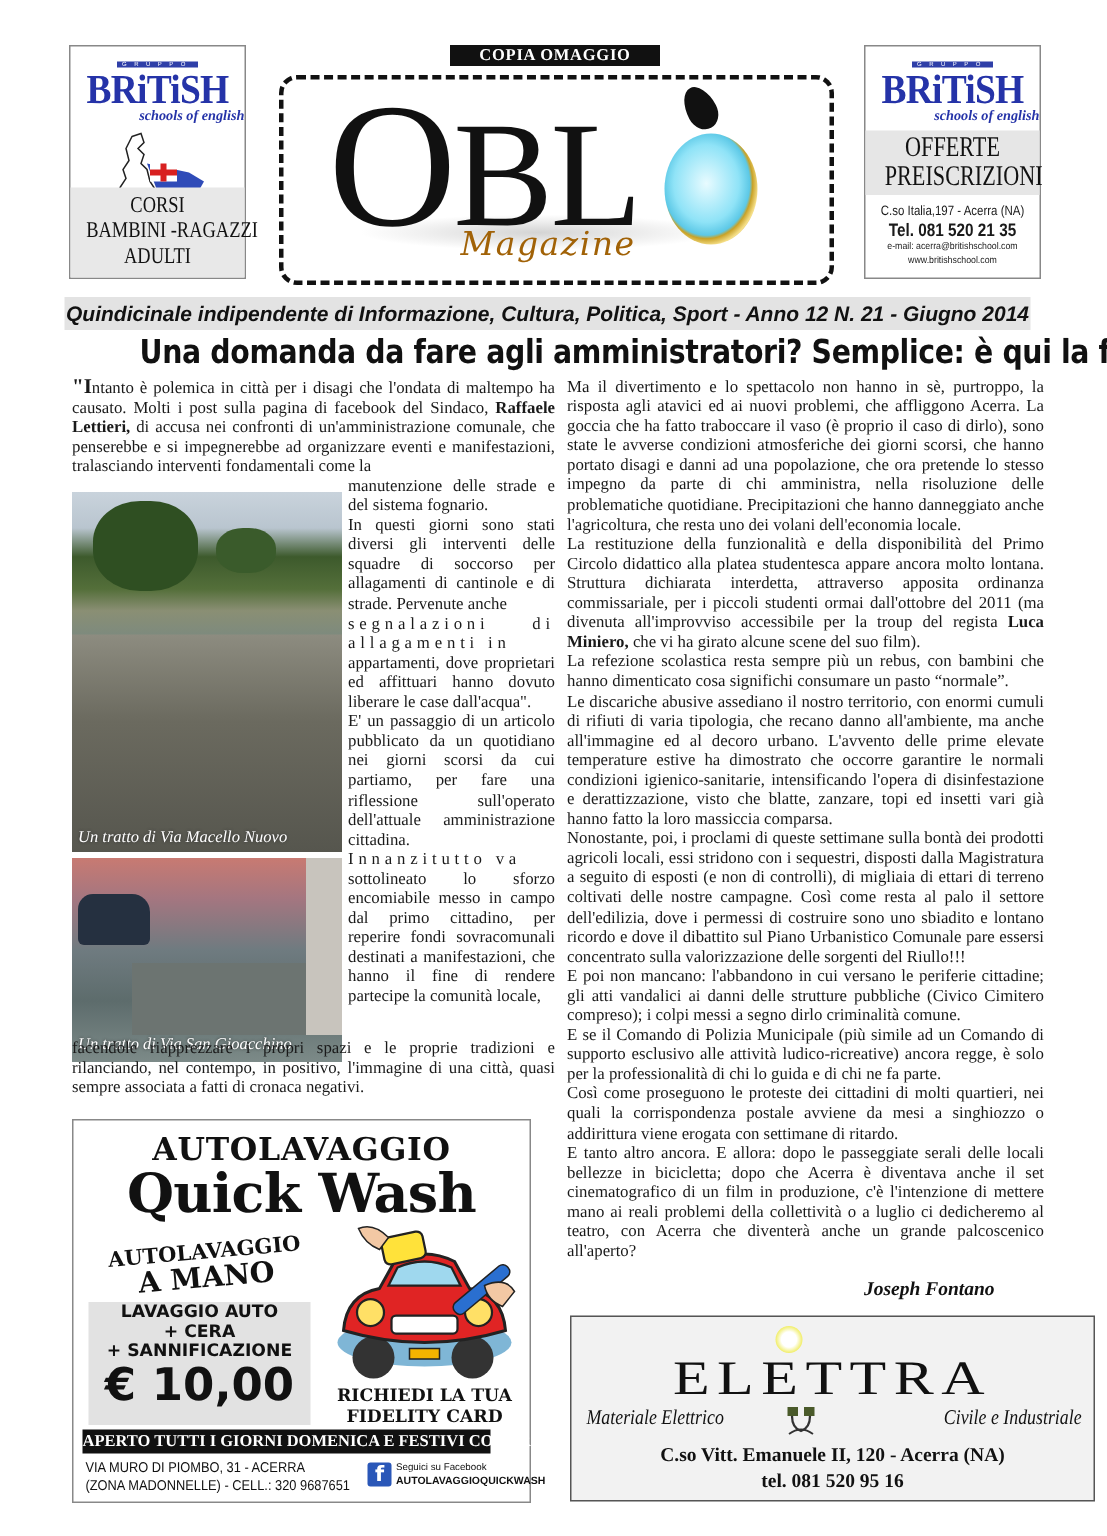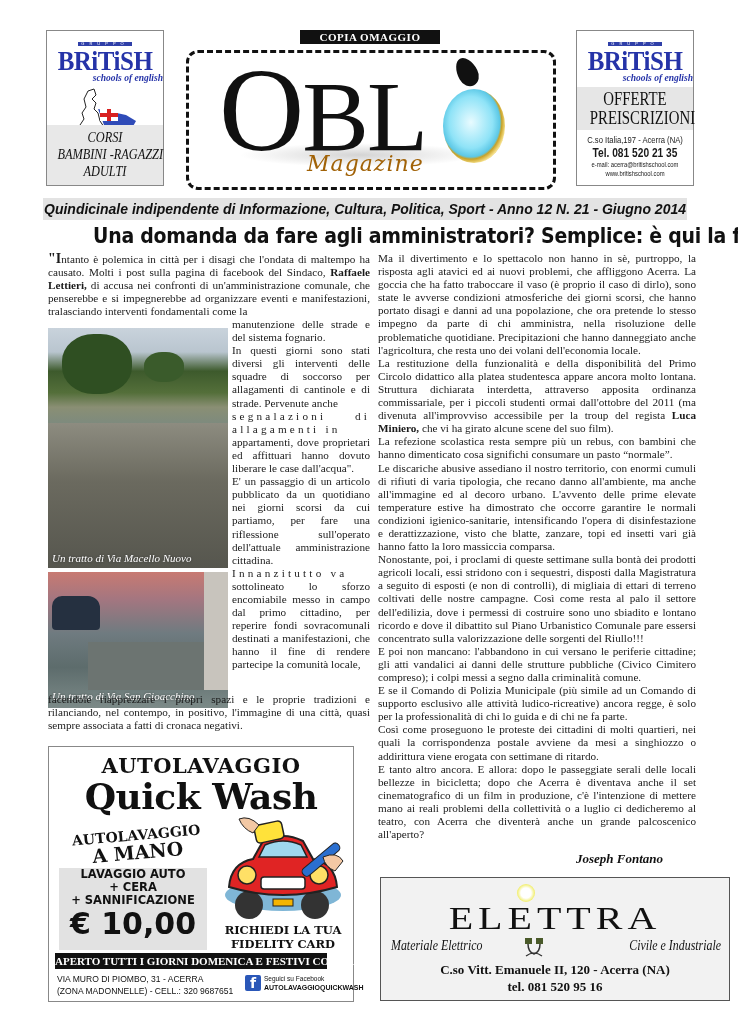--- a/index.html
+++ b/index.html
@@ -7,21 +7,21 @@
   body { position: relative; font-family: "Liberation Serif", serif; color: #1a1a1a; }
 
   
   .ad-box { position: absolute; border: 1px solid #888; background: #fff; text-align: center; }
   #british-left { left: 46px; top: 30px; width: 118px; height: 156px; }
   #british-right { left: 576px; top: 30px; width: 118px; height: 156px; }
   .gruppo { font-family: "Liberation Sans", sans-serif; font-size: 4px; letter-spacing: 5px; color: #fff; background: #2f3fa8; display: inline-block; margin-top: 5px; padding: 0 3px; height: 4px; line-height: 4px; }
   .british-word { font-family: "Liberation Serif", serif; font-weight: bold; font-size: 25px; color: #2533a8; line-height: 24px; letter-spacing: -0.5px; transform: scaleY(1.1); }
   .british-sub { font-family: "Liberation Serif", serif; font-style: italic; font-weight: bold; font-size: 9.5px; color: #2533a8; line-height: 10px; text-align: right; }
   .uk-map { width: 70px; height: 56px; margin: 4px auto 0; position: relative; }
-  .corsi-panel { position: absolute; left: 0; right: 0; bottom: 0; height: 60px; background: #e8e8e8; padding-top: 4px; font-style: italic; }
+  .corsi-panel { position: absolute; left: 0; right: 0; bottom: 0; height: 60px; background: #e8e8e8; padding-top: 4px; }
   .corsi-line { font-family: "Liberation Serif", serif; font-size: 15px; line-height: 17px; color: #111; transform: scaleX(0.82); white-space: nowrap; }
   .offerte-panel { background: #e6e6e6; margin-top: 4px; padding: 2px 0 3px; }
   .offerte-line { font-family: "Liberation Serif", serif; font-size: 19px; line-height: 19px; color: #111; transform: scaleX(0.78); white-space: nowrap; }
   .addr-line { font-family: "Liberation Sans", sans-serif; font-size: 9px; margin-top: 5px; transform: scaleX(0.85); white-space: nowrap; }
   .tel-line { font-family: "Liberation Sans", sans-serif; font-weight: bold; font-size: 12px; transform: scaleX(0.85); white-space: nowrap; margin-top: 1px; }
   .small-line { font-family: "Liberation Sans", sans-serif; font-size: 6.5px; line-height: 9px; transform: scaleX(0.9); white-space: nowrap; }
 
   #copia { position: absolute; left: 300px; top: 30px; width: 140px; height: 14px; background: #111; color: #fff; font-family: "Liberation Serif", serif; font-weight: bold; font-size: 11px; letter-spacing: 0.5px; text-align: center; line-height: 14px; }
   #masthead { position: absolute; left: 186px; top: 50px; width: 370px; height: 140px; border: 3px dashed #111; border-radius: 12px; }
   #oblo-word { position: absolute; left: 30px; top: 8px; font-family: "Liberation Serif", serif; font-size: 100px; line-height: 100px; letter-spacing: -2px; color: #111; }
@@ -168,21 +168,21 @@
 <div id="col-left-bottom" class="col-text">
   <p>facendole riapprezzare i propri spazi e le proprie tradizioni e rilanciando, nel contempo, in positivo, l'immagine di una città, quasi sempre associata a fatti di cronaca negativi.</p>
 </div>
 
 <div id="col-right" class="col-text">
   <p>Ma il divertimento e lo spettacolo non hanno in sè, purtroppo, la risposta agli atavici ed ai nuovi problemi, che affliggono Acerra. La goccia che ha fatto traboccare il vaso (è proprio il caso di dirlo), sono state le avverse condizioni atmosferiche dei giorni scorsi, che hanno portato disagi e danni ad una popolazione, che ora pretende lo stesso impegno da parte di chi amministra, nella risoluzione delle problematiche quotidiane. Precipitazioni che hanno danneggiato anche l'agricoltura, che resta uno dei volani dell'economia locale.</p>
   <p><span>La restituzione della funzionalità e della disponibilità del Primo Circolo didattico alla platea studentesca appare ancora molto lontana. Struttura dichiarata interdetta, attraverso apposita ordinanza commissariale, per i piccoli studenti ormai dall'ottobre del 2011 (ma divenuta all'improvviso accessibile per la troup del regista </span><b>Luca Miniero,</b><span> che vi ha girato alcune scene del suo film).</span></p>
   <p>La refezione scolastica resta sempre più un rebus, con bambini che hanno dimenticato cosa significhi consumare un pasto “normale”.</p>
   <p>Le discariche abusive assediano il nostro territorio, con enormi cumuli di rifiuti di varia tipologia, che recano danno all'ambiente, ma anche all'immagine ed al decoro urbano. L'avvento delle prime elevate temperature estive ha dimostrato che occorre garantire le normali condizioni igienico-sanitarie, intensificando l'opera di disinfestazione e derattizzazione, visto che blatte, zanzare, topi ed insetti vari già hanno fatto la loro massiccia comparsa.</p>
   <p>Nonostante, poi, i proclami di queste settimane sulla bontà dei prodotti agricoli locali, essi stridono con i sequestri, disposti dalla Magistratura a seguito di esposti (e non di controlli), di migliaia di ettari di terreno coltivati delle nostre campagne. Così come resta al palo il settore dell'edilizia, dove i permessi di costruire sono uno sbiadito e lontano ricordo e dove il dibattito sul Piano Urbanistico Comunale pare essersi concentrato sulla valorizzazione delle sorgenti del Riullo!!!</p>
-  <p>E poi non mancano: l'abbandono in cui versano le periferie cittadine; gli atti vandalici ai danni delle strutture pubbliche (Civico Cimitero compreso); i colpi messi a segno dalla criminalità comune.</p>
+  <p>E poi non mancano: l'abbandono in cui versano le periferie cittadine; gli atti vandalici ai danni delle strutture pubbliche (Civico Cimitero compreso); i colpi messi a segno dirlo criminalità comune.</p>
   <p>E se il Comando di Polizia Municipale (più simile ad un Comando di supporto esclusivo alle attività ludico-ricreative) ancora regge, è solo per la professionalità di chi lo guida e di chi ne fa parte.</p>
   <p>Così come proseguono le proteste dei cittadini di molti quartieri, nei quali la corrispondenza postale avviene da mesi a singhiozzo o addirittura viene erogata con settimane di ritardo.</p>
   <p>E tanto altro ancora. E allora: dopo le passeggiate serali delle locali bellezze in bicicletta; dopo che Acerra è diventava anche il set cinematografico di un film in produzione, c'è l'intenzione di mettere mano ai reali problemi della collettività o a luglio ci dedicheremo al teatro, con Acerra che diventerà anche un grande palcoscenico all'aperto?</p>
 </div>
 <div id="byline">Joseph Fontano</div>
 
 <div id="quickwash">
   <div class="qw-title1">AUTOLAVAGGIO</div>
   <div class="qw-title2">Quick Wash</div>
   <div class="qw-amano">

